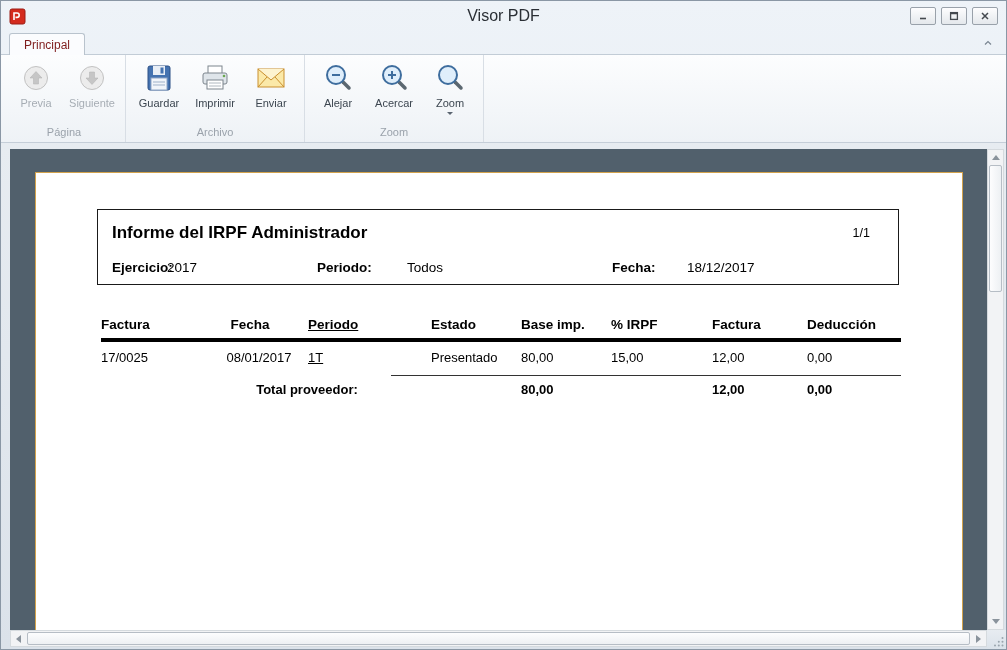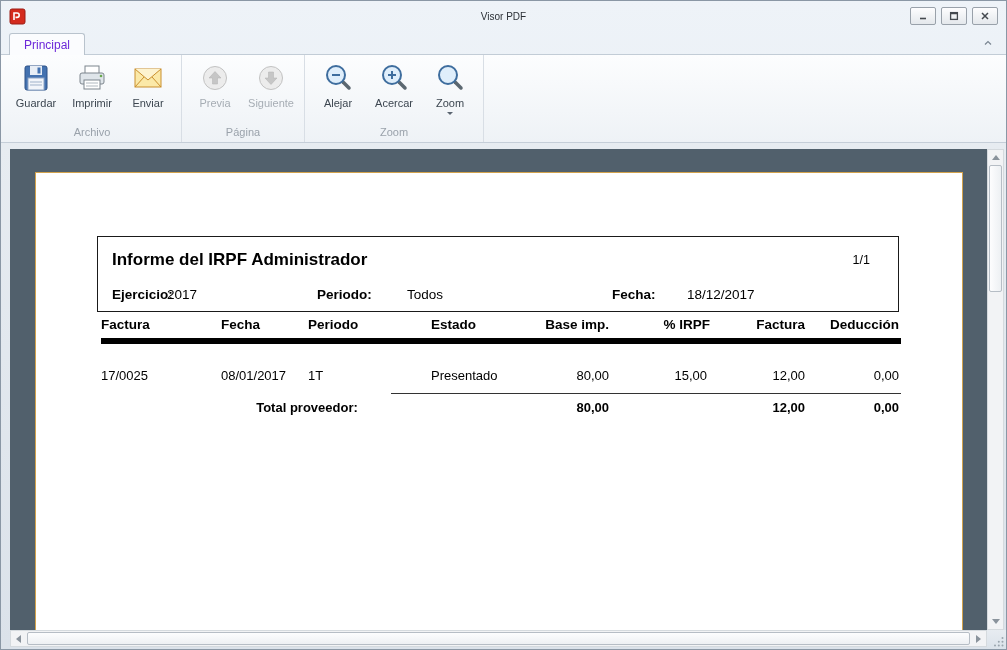--- a/index.html
+++ b/index.html
@@ -2,31 +2,31 @@
 <html><head>
 <meta charset="utf-8">
 <style>
   html,body{margin:0;padding:0;width:1007px;height:650px;overflow:hidden;
     font-family:"Liberation Sans",sans-serif;background:#cfd6de;}
   .window{width:1005px;height:648px;border:1px solid #8a97a5;display:flex;flex-direction:column;
     background:linear-gradient(#eef3f8,#dbe3ec);}
 
   
   .titlebar{height:30px;flex:0 0 30px;display:flex;align-items:center;padding:0 8px;position:relative;}
-  .titlebar .apptitle{position:absolute;left:0;right:0;text-align:center;font-size:10px;color:#2a2f35;}
+  .titlebar .apptitle{position:absolute;left:0;right:0;text-align:center;font-size:16px;color:#2a2f35;}
   .pdficon{width:17px;height:17px;z-index:1;}
   .win-controls{margin-left:auto;display:flex;gap:5px;z-index:1;}
   .win-btn{width:24px;height:16px;border:1px solid #99a1aa;border-radius:2px;
     background:linear-gradient(#fdfdfe,#e4e8ec);display:flex;align-items:center;justify-content:center;cursor:default;}
   .win-btn svg{width:10px;height:10px;}
 
   
   .tabrow{height:23px;flex:0 0 23px;display:flex;align-items:flex-end;padding-left:8px;position:relative;}
   .tab{background:#fbfcfe;border:1px solid #b9c3cd;border-bottom:none;border-radius:3px 3px 0 0;
-    padding:4px 14px 3px;font-size:12px;color:#6d28d9;position:relative;z-index:2;margin-bottom:-1px;}
+    padding:4px 14px 3px;font-size:12px;color:#7f1d1d;position:relative;z-index:2;margin-bottom:-1px;}
   .collapse-btn{position:absolute;right:9px;bottom:4px;width:18px;height:15px;
     display:flex;align-items:center;justify-content:center;}
   .collapse-btn svg{width:12px;height:12px;}
 
   
   .ribbon{flex:0 0 87px;background:linear-gradient(#fcfdfe,#eef2f6);
     border-top:1px solid #c2ccd6;border-bottom:1px solid #c5ced8;display:flex;padding:0 2px;}
   .rgroup{display:flex;flex-direction:column;border-right:1px solid #d8dee5;padding:4px 6px 0;}
   .rbuttons{display:flex;gap:2px;flex:1;align-items:flex-start;}
   .rbtn{min-width:48px;display:flex;flex-direction:column;align-items:center;padding:3px 3px 0;
@@ -54,49 +54,49 @@
   .vthumb{margin:0 1px;height:125px;background:linear-gradient(90deg,#fdfdfe,#edf0f3);
     border:1px solid #b6bdc5;border-radius:2px;}
   .hthumb{flex:1;margin:1px 1px;background:linear-gradient(#fdfdfe,#edf0f3);
     border:1px solid #b6bdc5;border-radius:2px;}
   .corner{grid-column:3/5;grid-row:3/5;position:relative;background:linear-gradient(#e7ecf1,#dbe2ea);}
   .grip{position:absolute;right:1px;bottom:1px;width:13px;height:13px;}
 
   
   .page{position:absolute;left:25px;top:23px;width:926px;height:640px;background:#ffffff;
     border:1px solid #d2a24c;color:#000;}
-  .report-box{position:absolute;left:61px;top:63px;width:800px;height:74px;border:1px solid #1a1a1a;}
+  .report-box{position:absolute;left:61px;top:36px;width:800px;height:74px;border:1px solid #1a1a1a;}
   .report-title{position:absolute;left:14px;top:13px;font-size:17px;font-weight:bold;}
   .page-ind{position:absolute;right:28px;top:16px;font-size:12.5px;}
   .meta span{position:absolute;top:50px;font-size:13.5px;white-space:nowrap;}
   .meta .b{font-weight:bold;}
   .m1{left:14px;}  .m2{left:69px;text-align:right;}
   .m3{left:219px;} .m4{left:309px;}
   .m5{left:514px;} .m6{left:589px;}
 
   .rtable{position:absolute;left:65px;top:144px;width:800px;font-size:13px;}
   .tgrid{display:grid;grid-template-columns:120px 76px 94px 130px 90px 101px 95px 94px;}
-  .thead{font-size:13.5px;font-weight:bold;padding-bottom:5px;border-bottom:6px solid #000000;line-height:16px;}
+  .thead{font-size:13.5px;font-weight:bold;padding-bottom:5px;border-bottom:4px solid #000000;line-height:16px;}
   .c1{text-align:left;}
-  .c2{text-align:left;}
+  .c2{text-align:center;}
   .thead .c2{padding-right:18px;}
-  .c3{padding-left:11px;}
+  .c3{padding-left:11px;text-decoration:underline;}
   .c4{padding-left:40px;}
-  .c5,.c6,.c7,.c8{text-align:right;padding-right:2px;}
+  .c5,.c6,.c7,.c8{text-align:left;padding-right:2px;}
   .trow .c6{padding-right:5px;}
 
   .provider-bar{margin-top:3px;height:19px;line-height:19px;position:relative;
     background:linear-gradient(#c7c7c7,#adadad);border:1px solid #5f5f5f;box-sizing:border-box;}
   .provider-bar span{position:absolute;top:0;white-space:nowrap;}
   .pv1{left:3px;font-weight:bold;}
   .pv2{left:102px;}
   .pv3{left:520px;font-weight:bold;}
   .pv4{left:572px;}
 
-  .trow{margin-top:24px;line-height:16px;}
+  .trow{margin-top:8px;line-height:16px;}
   .total-divider{margin-top:9px;margin-left:290px;width:510px;border-top:1px solid #333;}
   .total-row{margin-top:6px;font-weight:bold;line-height:16px;}
   .total-row .tl{grid-column:1/5;text-align:center;padding-right:8px;}
 </style>
 </head>
 <body>
 
 <div class="window">
 
   <div class="titlebar">
@@ -131,20 +131,40 @@
       <svg viewBox="0 0 16 16">
         <path d="M4 10 L8 6 L12 10" fill="none" stroke="#7a8692" stroke-width="1.6"></path>
       </svg>
     </div>
   </div>
 
   <div class="ribbon">
 
     <div class="rgroup">
       <div class="rbuttons">
+        <div class="rbtn disabled">
+          <svg viewBox="0 0 32 32">
+            <circle cx="16" cy="16" r="11.5" fill="#ececec" stroke="#c2c2c2"></circle>
+            <path d="M16 9.5 L22 16 H18.5 V22 H13.5 V16 H10 Z" fill="#c6c6c6" stroke="#b0b0b0" stroke-width="0.5"></path>
+          </svg>
+          <span class="blabel">Previa</span>
+        </div>
+        <div class="rbtn disabled">
+          <svg viewBox="0 0 32 32">
+            <circle cx="16" cy="16" r="11.5" fill="#ececec" stroke="#c2c2c2"></circle>
+            <path d="M16 22.5 L10 16 H13.5 V10 H18.5 V16 H22 Z" fill="#c6c6c6" stroke="#b0b0b0" stroke-width="0.5"></path>
+          </svg>
+          <span class="blabel">Siguiente</span>
+        </div>
+      </div>
+      <div class="grp-label">Página</div>
+    </div>
+
+    <div class="rgroup">
+      <div class="rbuttons">
         <div class="rbtn">
           <svg viewBox="0 0 32 32">
             <rect x="5" y="4" width="22" height="24" rx="2" fill="#4472b0" stroke="#2d5186"></rect>
             <rect x="10" y="4" width="12" height="9" fill="#e8eef6"></rect>
             <rect x="17.5" y="5.5" width="3" height="6" fill="#4472b0"></rect>
             <rect x="8" y="16" width="16" height="12" fill="#f2f5fa" stroke="#8fa6c6"></rect>
             <line x1="10" y1="20" x2="22" y2="20" stroke="#9fb1c9"></line>
             <line x1="10" y1="23" x2="22" y2="23" stroke="#9fb1c9"></line>
           </svg>
           <span class="blabel">Guardar</span>
@@ -163,40 +183,20 @@
         <div class="rbtn">
           <svg viewBox="0 0 32 32">
             <rect x="3" y="7" width="26" height="18" fill="#fbe9a8" stroke="#c98f2e"></rect>
             <path d="M3 7 L16 18 L29 7" fill="#fdf3cf" stroke="#c98f2e"></path>
             <path d="M3 25 L12 15 M29 25 L20 15" stroke="#c98f2e" fill="none"></path>
           </svg>
           <span class="blabel">Enviar</span>
         </div>
       </div>
       <div class="grp-label">Archivo</div>
-    </div>
-
-    <div class="rgroup">
-      <div class="rbuttons">
-        <div class="rbtn disabled">
-          <svg viewBox="0 0 32 32">
-            <circle cx="16" cy="16" r="11.5" fill="#ececec" stroke="#c2c2c2"></circle>
-            <path d="M16 9.5 L22 16 H18.5 V22 H13.5 V16 H10 Z" fill="#c6c6c6" stroke="#b0b0b0" stroke-width="0.5"></path>
-          </svg>
-          <span class="blabel">Previa</span>
-        </div>
-        <div class="rbtn disabled">
-          <svg viewBox="0 0 32 32">
-            <circle cx="16" cy="16" r="11.5" fill="#ececec" stroke="#c2c2c2"></circle>
-            <path d="M16 22.5 L10 16 H13.5 V10 H18.5 V16 H22 Z" fill="#c6c6c6" stroke="#b0b0b0" stroke-width="0.5"></path>
-          </svg>
-          <span class="blabel">Siguiente</span>
-        </div>
-      </div>
-      <div class="grp-label">Página</div>
     </div>
 
     <div class="rgroup">
       <div class="rbuttons">
         <div class="rbtn">
           <svg viewBox="0 0 32 32">
             <line x1="21" y1="20" x2="27" y2="26" stroke="#5b6770" stroke-width="3.5" stroke-linecap="round"></line>
             <circle cx="14" cy="13" r="9" fill="#dfeefb" stroke="#3e6d9e" stroke-width="2"></circle>
             <line x1="10" y1="13" x2="18" y2="13" stroke="#3e6d9e" stroke-width="2"></line>
           </svg>

